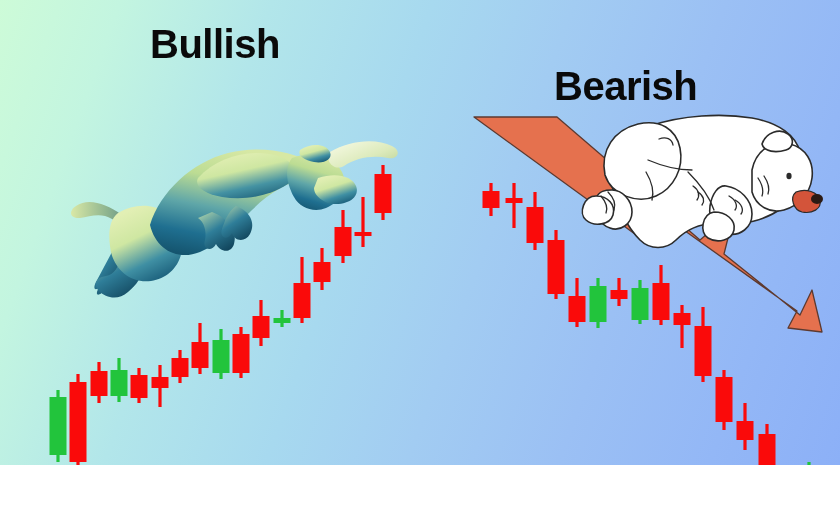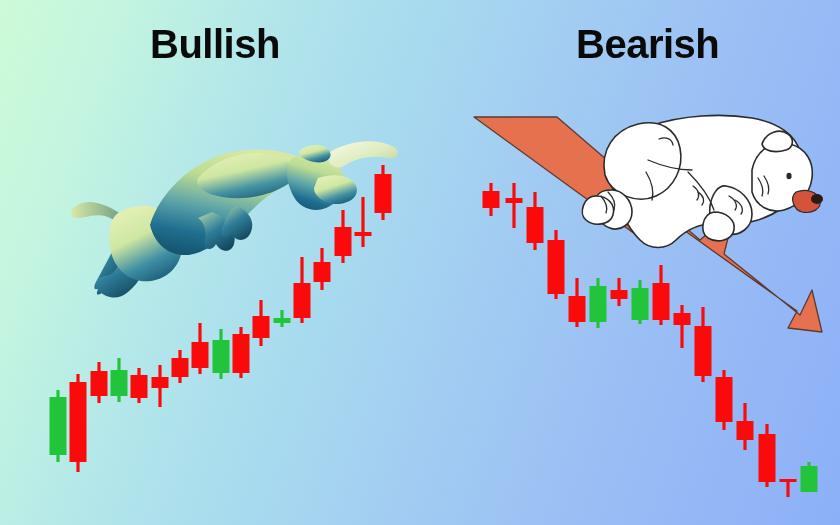--- a/index.html
+++ b/index.html
@@ -1,31 +1,31 @@
 <!DOCTYPE html>
 <html><head>
 <meta charset="utf-8">
 <style>
   html,body{margin:0;padding:0;}
   body{
     width:840px;height:525px;overflow:hidden;
     font-family:"Liberation Sans", sans-serif;
   }
   #stage{
-    position:relative;width:840px;height:525px;overflow:hidden;
+    position:relative;width:840px;height:465px;overflow:hidden;
     background:linear-gradient(110deg,#cdfbd8 0%,#c3f5e0 12%,#b2e6ea 27%,#a7d9ef 43%,#a2ccf2 57%,#9bc0f4 72%,#93b7f6 87%,#8cb0f7 100%);
   }
   .title{
     position:absolute;top:24px;
     font-size:40px;font-weight:bold;color:#0a0a0a;
     letter-spacing:-0.5px;line-height:1;
     white-space:nowrap;
   }
   #title-bullish{left:150px;}
-  #title-bearish{left:576px;}
+  #title-bearish{left:554px;margin-top:42px;}
 
   .chart{position:absolute;top:0;left:0;width:840px;height:525px;pointer-events:none;}
   .art{position:absolute;top:0;left:0;width:840px;height:525px;pointer-events:none;}
 
   .candle-body{stroke:none;}
   .candle-wick{stroke-width:3.2;}
 </style>
 </head>
 <body>
 

